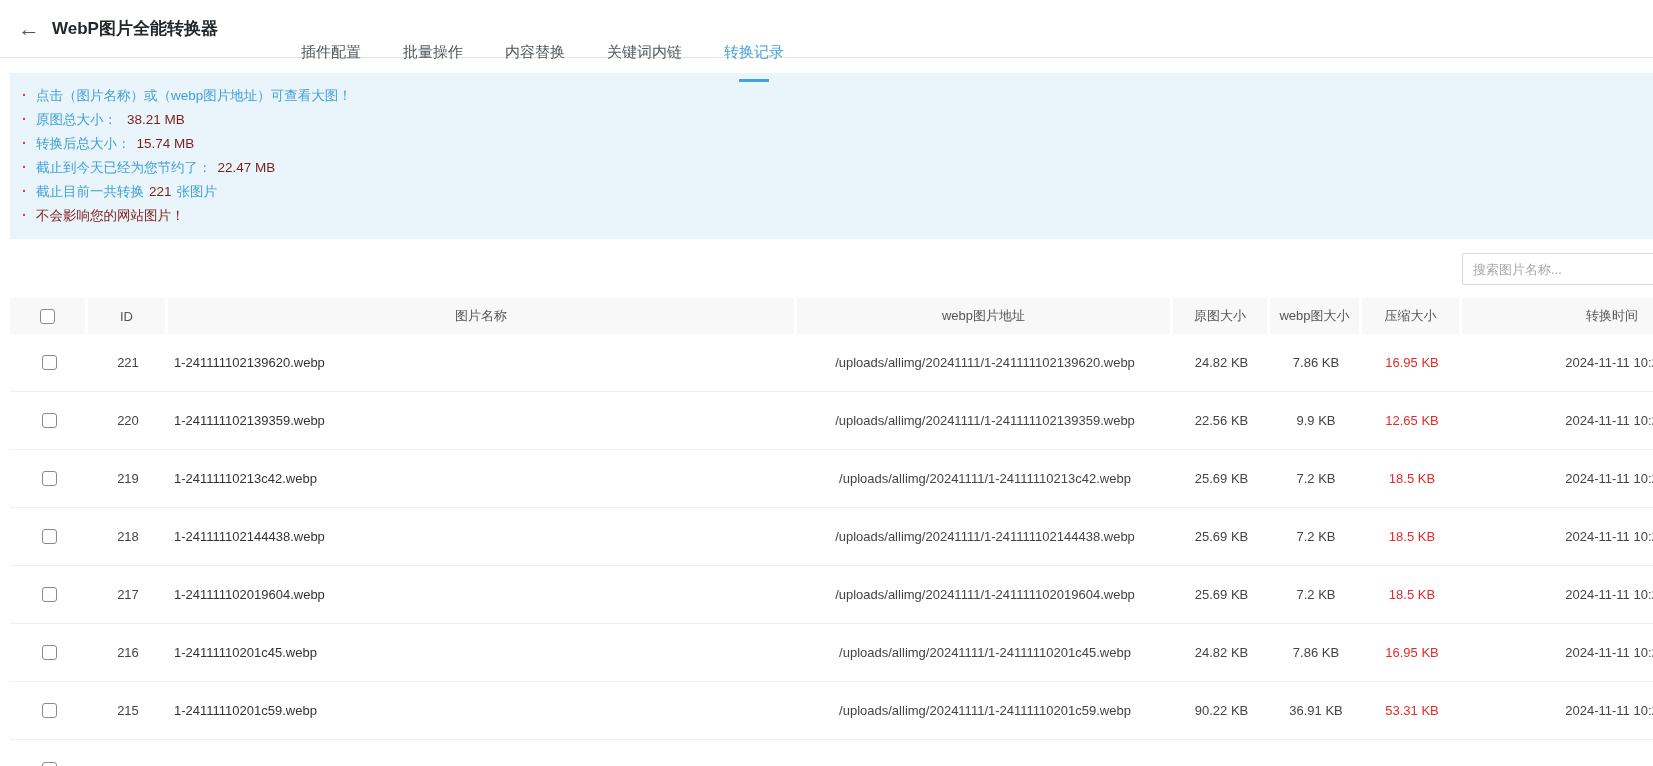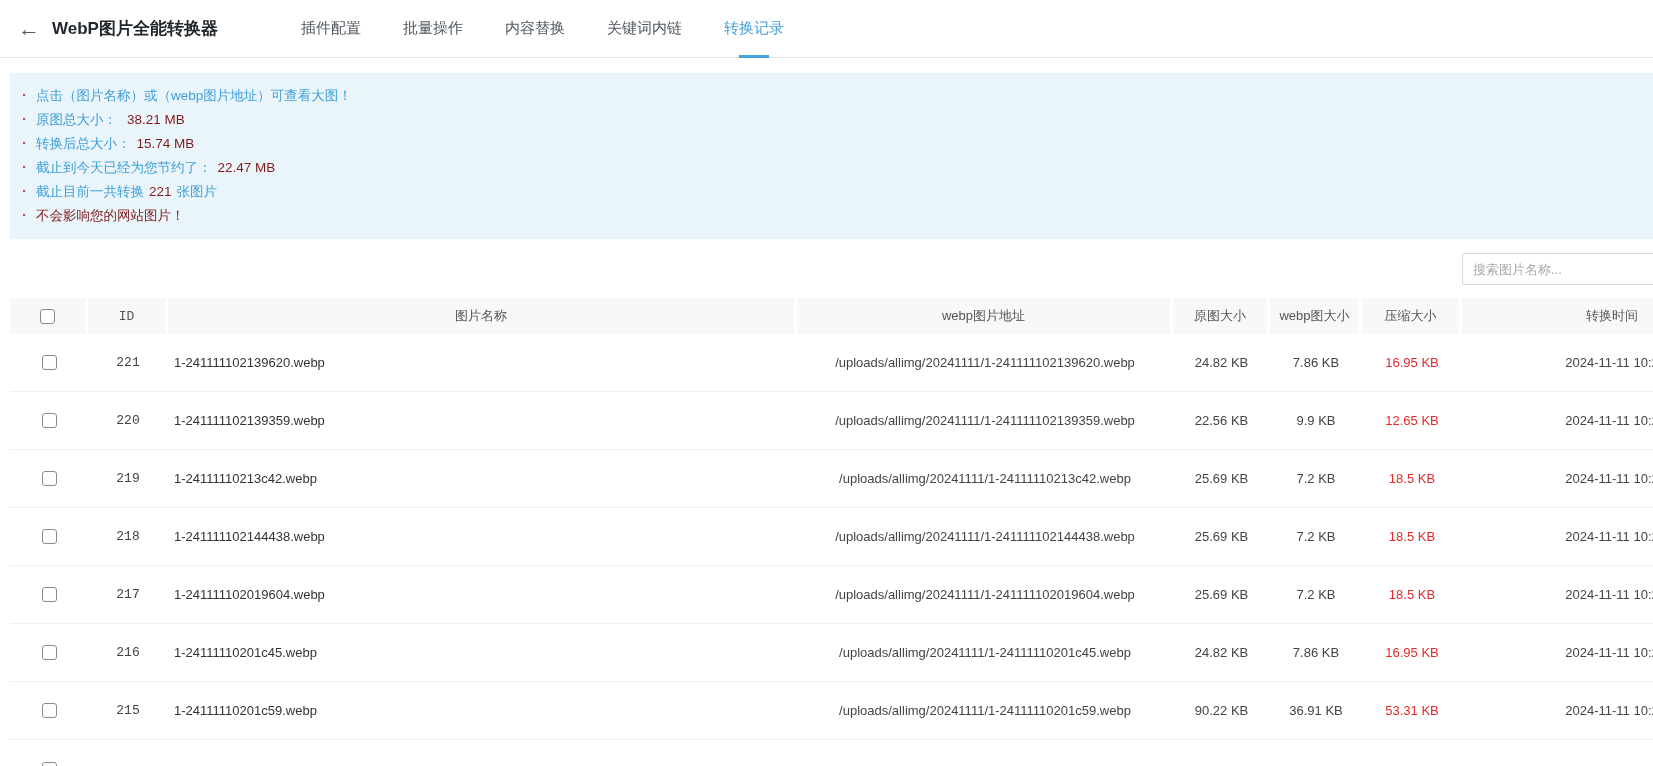--- a/index.html
+++ b/index.html
@@ -17,21 +17,21 @@
   }
   .back-arrow {
     font-size: 22px; color: #50575e; cursor: pointer; line-height: 1;
     margin-right: 12px;
   }
   .app-title { font-size: 17px; font-weight: bold; color: #23282d; margin-right: 44px; }
   .tabs { display: flex; height: 100%; }
   .tab {
     display: flex; align-items: center; height: 100%;
     padding: 0 3px; margin-left: 36px; position: relative;
-    font-size: 15px; color: #50575e; cursor: pointer; white-space: nowrap;
+    font-size: 15px; color: #50575e; cursor: pointer; white-space: nowrap; margin-top: 24px;
   }
   .tab.active { color: #45a1d9; }
   .tab.active::after {
     content: ""; position: absolute; left: 50%; transform: translateX(-50%);
     bottom: -1px; width: 30px; height: 3px; background: #45a1d9;
   }
   
   .notice {
     margin: 15px 0 0 10px; width: 1643px;
     background: #e9f5fb; padding: 10px 16px 12px 12px;
@@ -63,21 +63,21 @@
     font-size: 13px; color: #555; flex: none;
   }
   .th:last-child { border-right: none; }
   .tr {
     display: flex; height: 58px; align-items: center;
     border-bottom: 1px solid #efefef; font-size: 13px; color: #444;
   }
   .td { flex: none; display: flex; align-items: center; justify-content: center; overflow: hidden; white-space: nowrap; }
   .td.left { justify-content: flex-start; padding-left: 6px; }
   .c-cb   { width: 78px; }
-  .c-id   { width: 80px; font-family: Liberation Mono, monospace; }
+  .c-id   { width: 80px; }
   .c-name { width: 629px; }
   .c-url  { width: 376px; }
   .c-orig { width: 97px; }
   .c-webp { width: 92px; }
   .c-saved{ width: 100px; }
   .c-time { width: 300px; }
   .saved-val { color: #e22b2b; }
   .name-cell { color: #333; cursor: pointer; text-align: right; }
   .url-cell  { color: #444; cursor: pointer; }
   .checkbox {

